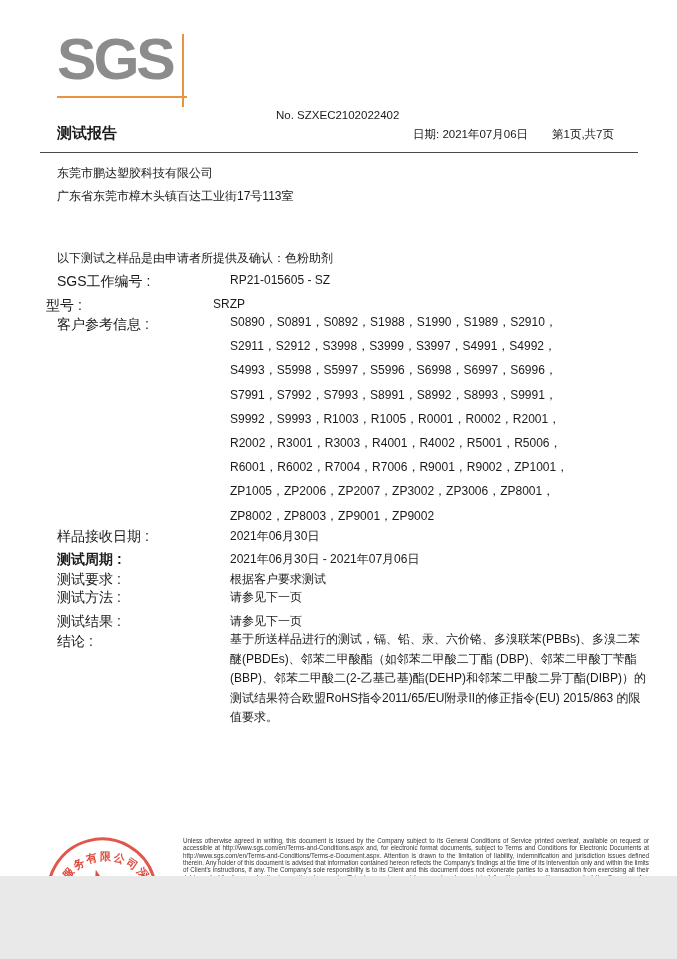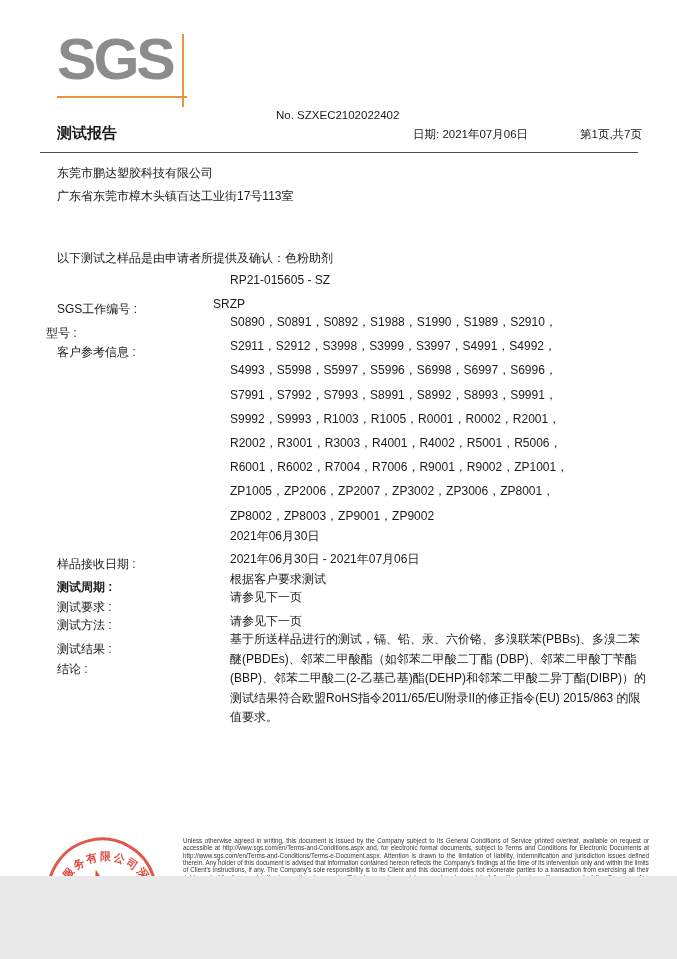--- a/index.html
+++ b/index.html
@@ -12,21 +12,21 @@
   .abs{position:absolute;}
   
   .logo-text{font-weight:bold;font-size:58px;color:#8c8c8c;letter-spacing:-3px;transform:scaleX(1.02);transform-origin:left top;line-height:1;}
   .logo-hline{background:#e8933f;height:2px;}
   .logo-vline{background:#e8933f;width:2px;}
   
   .title{font-size:15px;font-weight:bold;}
   .hmeta{font-size:11.5px;}
   .hrule{height:1px;background:#4a4a4a;}
   .txt{font-size:12px;line-height:1.35;}
-  .lbl{font-size:12px;margin-top:28px;}
+  .lbl{font-size:14px;}
   .val{font-size:12px;}
   .reflines{font-size:12px;line-height:24.2px;white-space:nowrap;}
   .conclusion{font-size:12px;line-height:19.5px;text-align:left;}
   
   .fineprint{font-size:6.3px;line-height:7.35px;text-align:justify;color:#353535;}
   .attention{font-size:6.3px;line-height:7.35px;color:#e87722;font-weight:bold;}
   .addr{font-size:6.2px;color:#2b2b2b;white-space:nowrap;}
   .member{font-size:14px;color:#222;}
   .graysub{font-size:6.2px;color:#8d8d8d;line-height:10px;white-space:nowrap;}
   .stampwrap{transform:rotate(-15deg);}
@@ -40,21 +40,21 @@
 
   <div class="abs" style="left:57px;top:30px;">
     <div class="logo-text">SGS</div>
   </div>
   <div class="abs logo-hline" style="left:57px;top:96px;width:130px;"></div>
   <div class="abs logo-vline" style="left:182px;top:34px;height:73px;"></div>
 
   <div class="abs title" style="left:57px;top:124px;">测试报告</div>
   <div class="abs hmeta" style="left:232px;top:109px;margin-left:44px;">No. SZXEC2102022402</div>
   <div class="abs hmeta" style="left:413px;top:127px;">日期: 2021年07月06日</div>
-  <div class="abs hmeta" style="left:552px;top:127px;margin-left:28px;">第1页,共7页</div>
+  <div class="abs hmeta" style="left:552px;top:127px;">第1页,共7页</div>
   <div class="abs hrule" style="left:40px;top:152px;width:598px;"></div>
 
   <div class="abs txt" style="left:57px;top:165px;">东莞市鹏达塑胶科技有限公司</div>
   <div class="abs txt" style="left:57px;top:188px;">广东省东莞市樟木头镇百达工业街17号113室</div>
 
   <div class="abs txt" style="left:57px;top:250px;">以下测试之样品是由申请者所提供及确认：色粉助剂</div>
 
   <div class="abs lbl" style="left:57px;top:273px;">SGS工作编号 :</div>
   <div class="abs val" style="left:230px;top:273px;">RP21-015605 - SZ</div>
 

